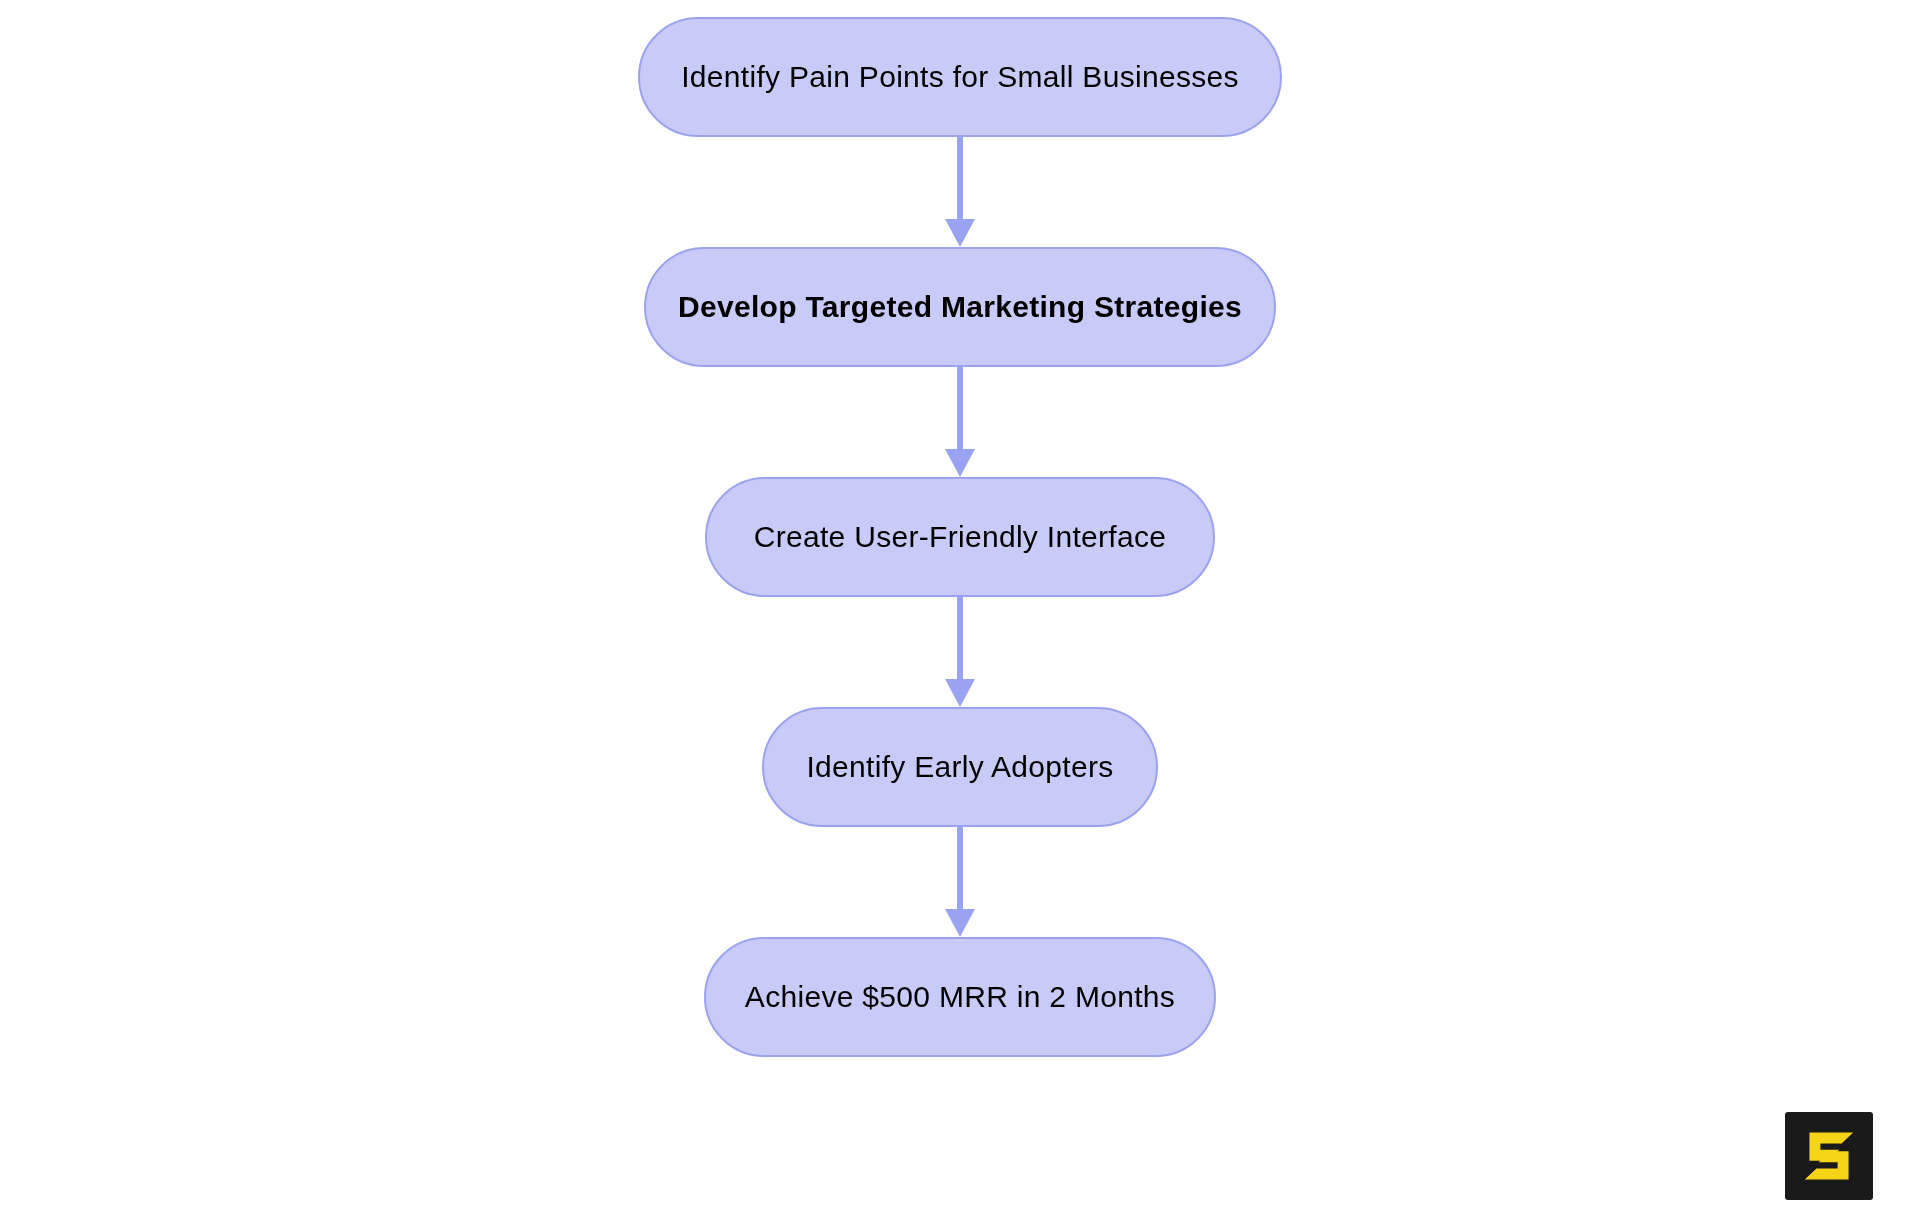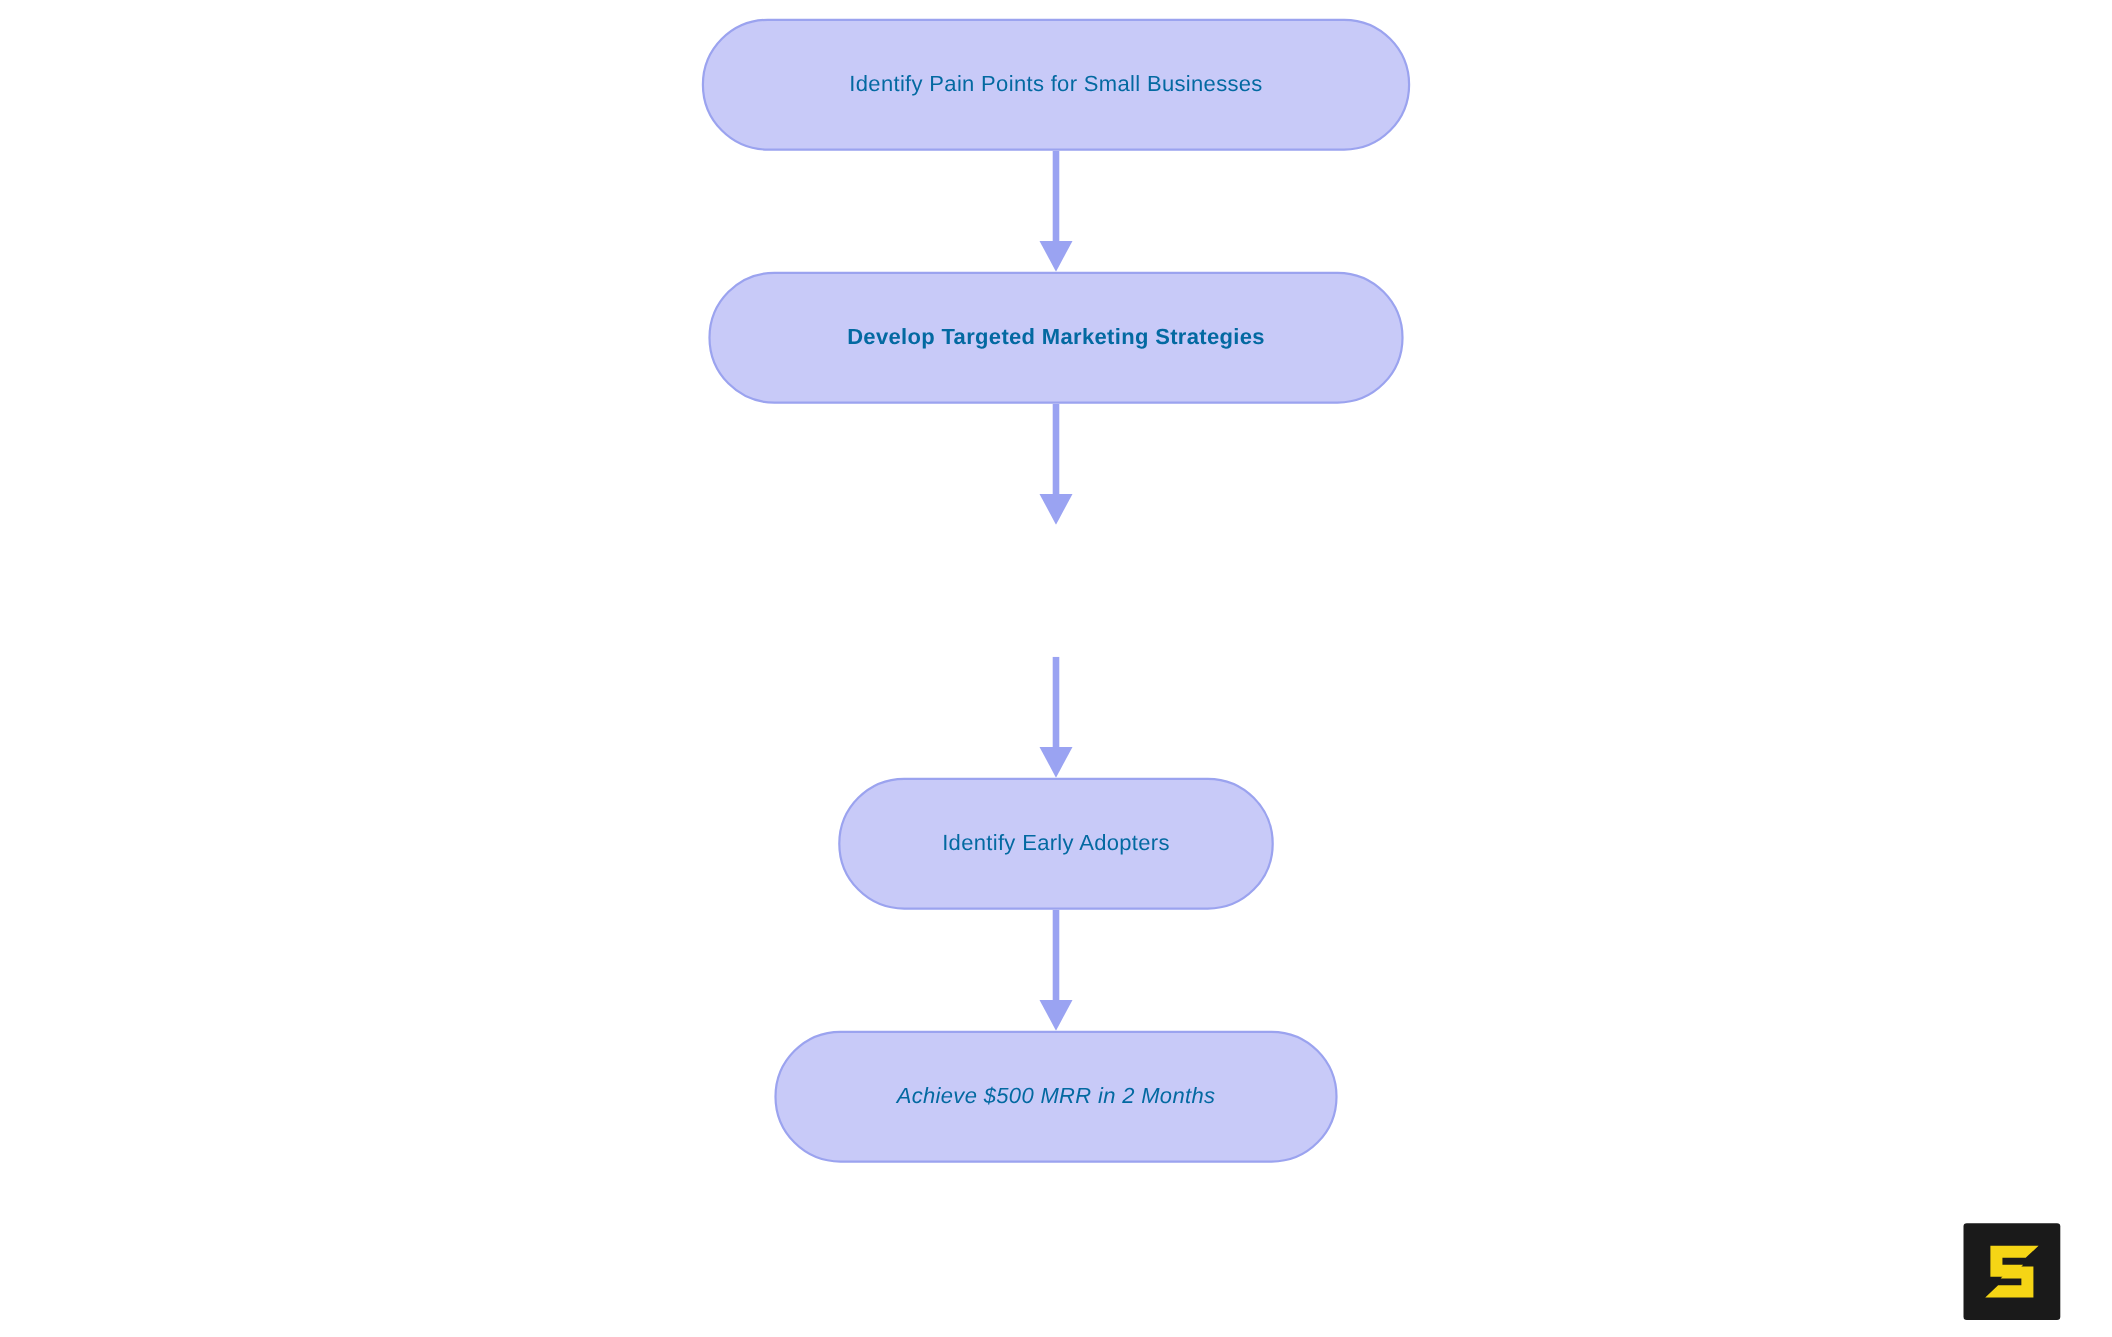--- a/index.html
+++ b/index.html
@@ -11,33 +11,33 @@
     background: #ffffff;
     overflow: hidden;
     font-family: "Liberation Sans", "DejaVu Sans", sans-serif;
   }
   .node {
     position: absolute;
     height: 120px;
     border-radius: 60px;
     background: #c8caf8;
     border: 2px solid #9ba3ef;
-    color: #0369a1;
-    font-size: 20px;
+    color: #000000;
+    font-size: 30px;
     font-weight: 400;
     letter-spacing: 0.3px;
     display: flex;
     align-items: center;
     justify-content: center;
   }
   .node.n1 { left: 638px;  top: 17px;  width: 644px; }
   .node.n2 { left: 644px;  top: 247px; width: 632px; font-weight: bold; }
   .node.n3 { left: 705px;  top: 477px; width: 510px; }
   .node.n4 { left: 762px;  top: 707px; width: 396px; }
-  .node.n5 { left: 704px;  top: 937px; width: 512px; font-style: italic; }
+  .node.n5 { left: 704px;  top: 937px; width: 512px; }
   .arrow {
     position: absolute;
     left: 940px;
     width: 40px;
     height: 110px;
     display: block;
   }
   .arrow.a1 { top: 137px; }
   .arrow.a2 { top: 367px; }
   .arrow.a3 { top: 597px; }
@@ -72,20 +72,23 @@
 
   <div class="node n2">
     <span>Develop Targeted Marketing Strategies</span>
   </div>
 
   <svg class="arrow a2" viewBox="0 0 40 110" xmlns="http://www.w3.org/2000/svg">
     <line x1="20" y1="0" x2="20" y2="86" stroke="#9aa3f2" stroke-width="6"></line>
     <polygon points="5,82 35,82 20,110" fill="#9aa3f2"></polygon>
   </svg>
 
+  <div class="node n3">
+    <span>Create User-Friendly Interface</span>
+  </div>
 
   <svg class="arrow a3" viewBox="0 0 40 110" xmlns="http://www.w3.org/2000/svg">
     <line x1="20" y1="0" x2="20" y2="86" stroke="#9aa3f2" stroke-width="6"></line>
     <polygon points="5,82 35,82 20,110" fill="#9aa3f2"></polygon>
   </svg>
 
   <div class="node n4">
     <span>Identify Early Adopters</span>
   </div>
 

